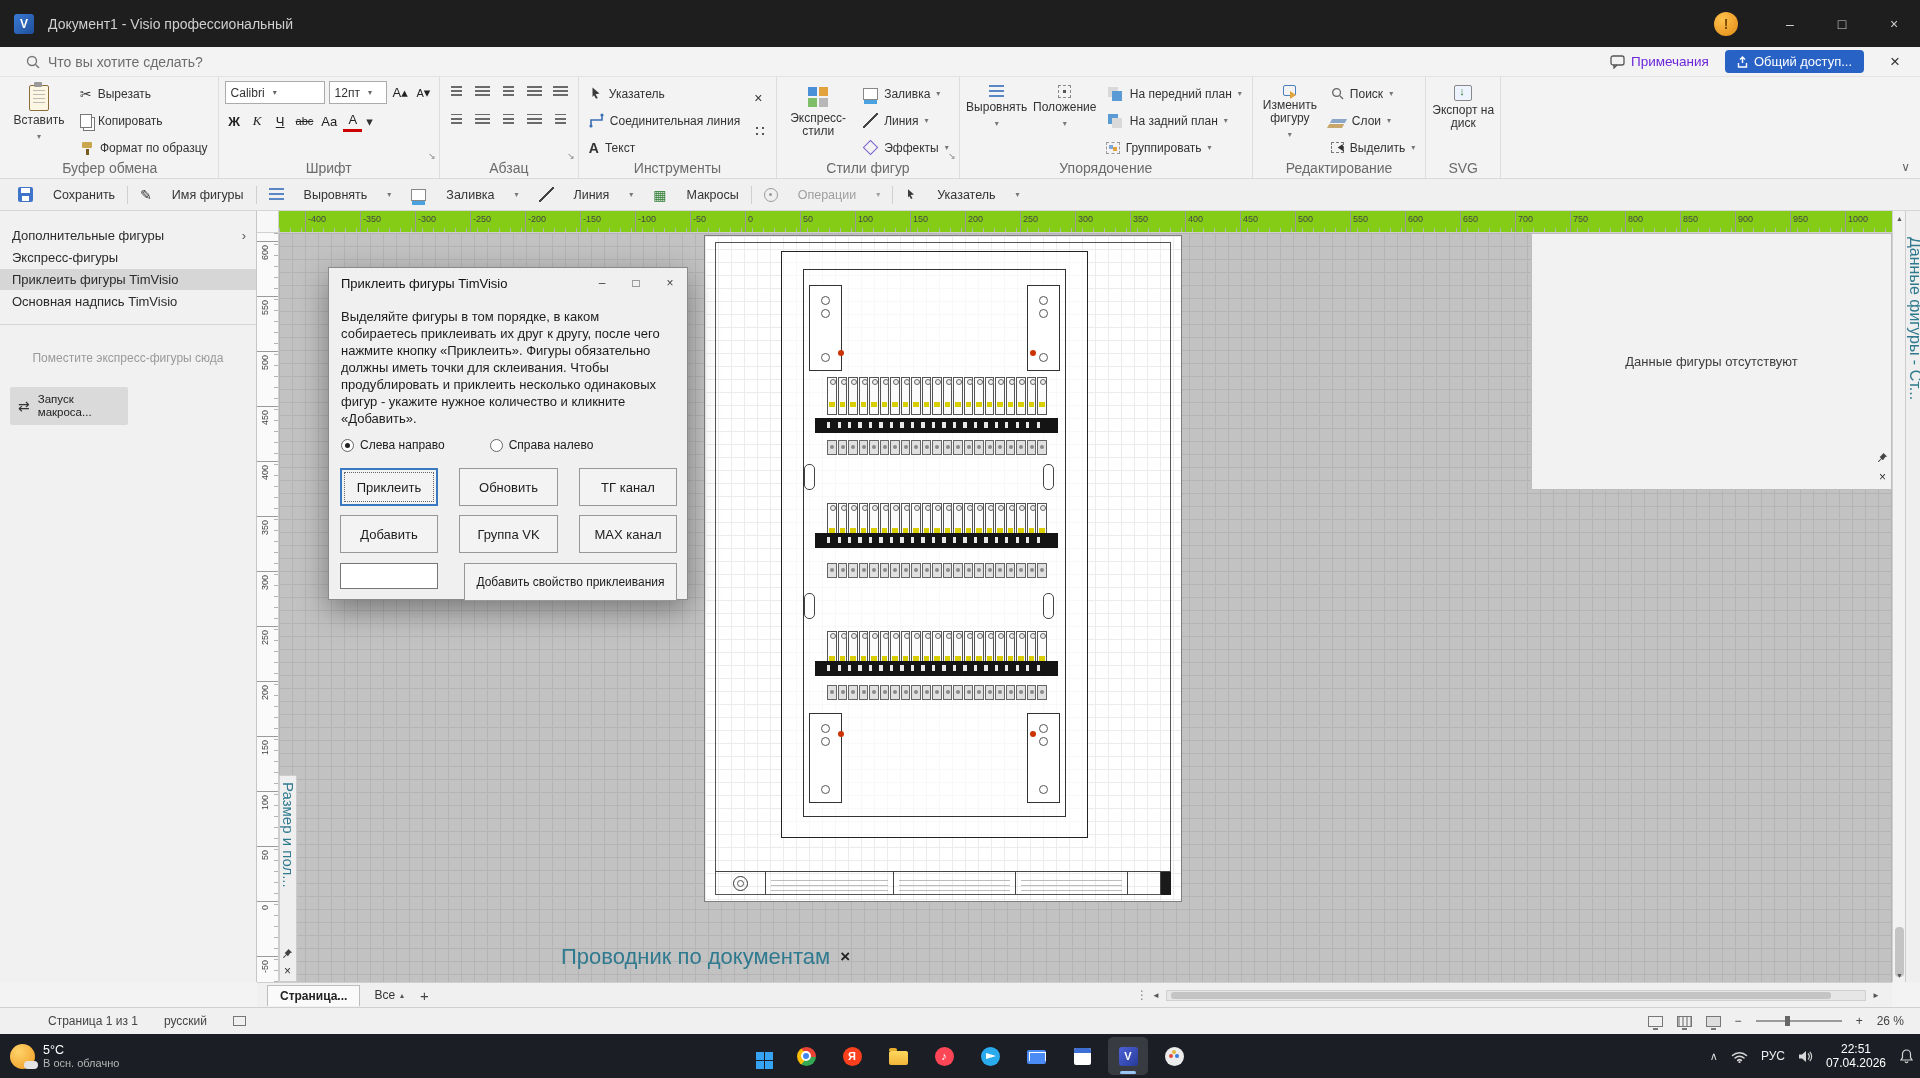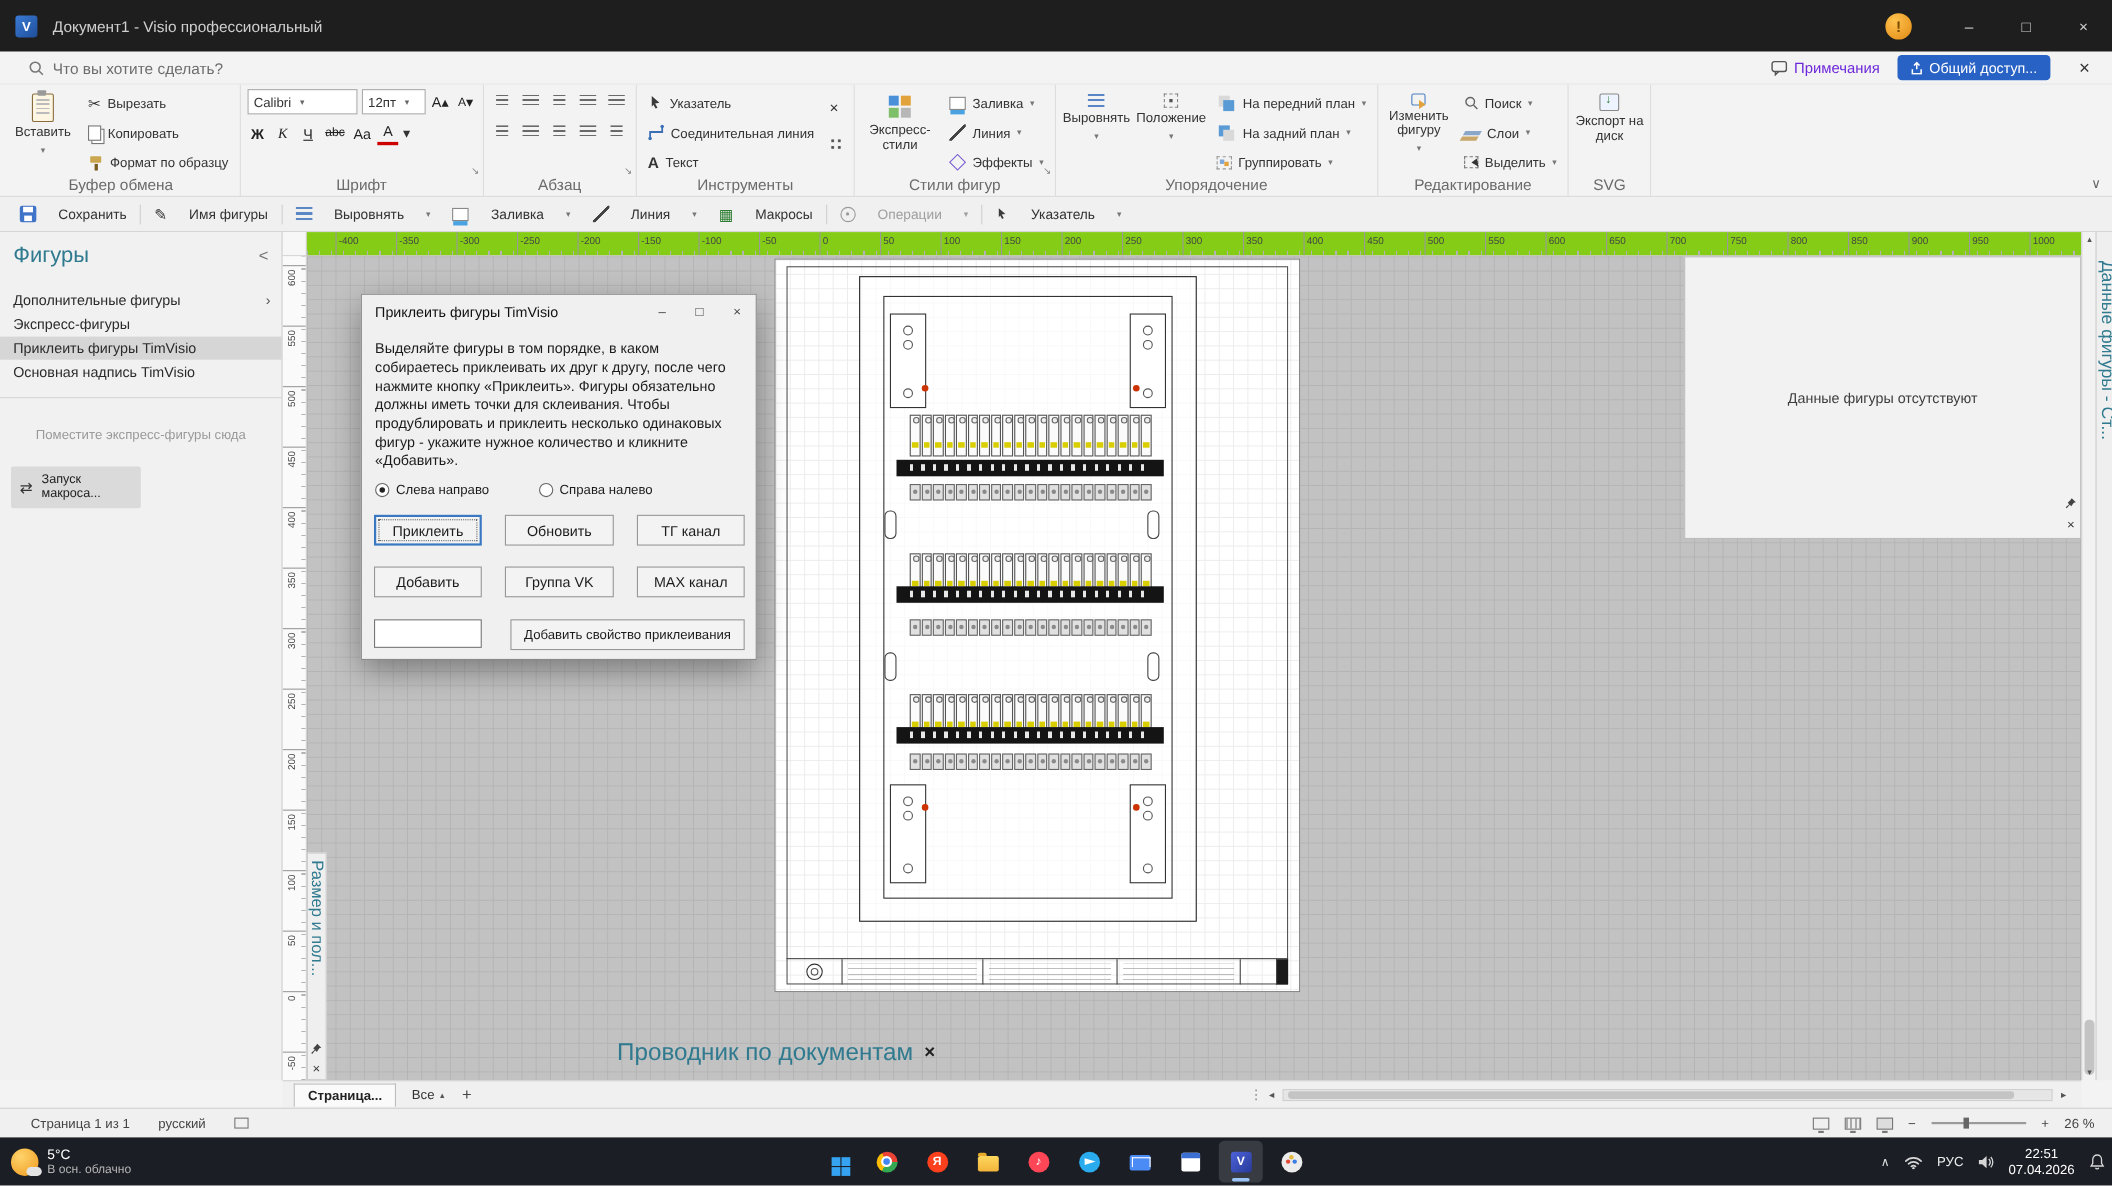--- a/index.html
+++ b/index.html
@@ -172,36 +172,36 @@
   
   .dialog{position:absolute;left:328px;top:267px;width:360px;height:333px;background:#f0f0f0;border:1px solid #8a8a8a;box-shadow:0 10px 28px rgba(0,0,0,.38);z-index:9}
   .dlg-title{height:30px;display:flex;align-items:center;padding-left:12px;font-size:13px;color:#111}
   .dlg-caps{margin-left:auto;display:flex}
   .dlg-cap{width:34px;height:30px;display:flex;align-items:center;justify-content:center;font-size:12px;color:#444}
   .dlg-body{position:absolute;left:12px;top:40px;width:336px;font-size:13px;line-height:17px;color:#1c1c1c}
   .dlg-radios{position:absolute;left:12px;top:170px;display:flex;gap:45px;font-size:12px;color:#1c1c1c}
   .radio{display:flex;align-items:center;gap:6px}
   .rdo{width:13px;height:13px;border:1px solid #666;border-radius:50%;background:#fff;position:relative;flex:none}
   .rdo.checked::after{content:'';position:absolute;inset:3px;background:#222;border-radius:50%}
-  .dbtn{position:absolute;height:28px;border:1px solid #979797;background:#f3f3f3;font-size:13px;color:#1c1c1c;display:flex;align-items:center;justify-content:center}
+  .dbtn{position:absolute;height:38px;border:1px solid #979797;background:#f3f3f3;font-size:13px;color:#1c1c1c;display:flex;align-items:center;justify-content:center}
   .dbtn.primary{border:2px solid #3a78c2;outline:1px dotted #666;outline-offset:-5px}
   .dinput{position:absolute;left:11px;top:295px;width:98px;height:26px;border:1px solid #767676;background:#fff;font-size:13px;padding:0 4px;font-family:inherit}
 
   
   .pagebar{position:absolute;left:257px;top:982px;width:1635px;height:25px;background:#f0f0f0;border-top:1px solid #cfcfcf;display:flex;align-items:center;z-index:6}
   .ptab{background:#fafafa;border:1px solid #bdbdbd;border-bottom:none;font-size:12px;font-weight:bold;color:#222;padding:3px 12px;margin-left:10px}
   .pall{display:flex;align-items:center;gap:5px;font-size:12px;color:#333;margin-left:14px}
   .pall .tri{font-size:8px;color:#555}
   .paddpage{font-size:15px;color:#444;margin-left:16px}
   .pb-dots{margin-left:auto;color:#888;font-size:12px}
   .hs-btn{width:16px;font-size:8px;color:#555;text-align:center}
   .hs-track{width:700px;height:11px;background:#e6e6e6;border:1px solid #d0d0d0;position:relative;margin:0 2px}
   .hs-thumb{position:absolute;left:4px;top:1px;height:7px;width:660px;background:#c4c4c4;border-radius:3px}
   .statusbar{position:absolute;left:0;top:1007px;width:1920px;height:27px;background:#f0f0f0;border-top:1px solid #d0d0d0;display:flex;align-items:center;font-size:12px;color:#444;z-index:6}
-  .sb-left{display:flex;align-items:center;gap:26px;padding-left:28px}
+  .sb-left{display:flex;align-items:center;gap:26px;padding-left:48px}
   .sb-right{margin-left:auto;display:flex;align-items:center;gap:14px;padding-right:16px}
   .mon{width:15px;height:11px;border:1px solid #777;position:relative}
   .mon::after{content:'';position:absolute;left:4px;bottom:-4px;right:4px;height:2px;background:#777}
   .mon.grid{background:repeating-linear-gradient(90deg,#aaa 0 2px,transparent 2px 4px)}
   .zslider{width:86px;height:2px;background:#9a9a9a;position:relative}
   .zthumb{position:absolute;left:34%;top:-4px;width:5px;height:10px;background:#666}
   .recbox{width:13px;height:10px;border:1px solid #777}
 
   
   .taskbar{position:absolute;left:0;top:1034px;width:1920px;height:44px;background:#1b1e25;z-index:10;color:#eee}
@@ -563,24 +563,20 @@
           <path d="M4 1l8 7-4.5.8L10 13l-2 1-2.3-4L4 12z" fill="#3b3b3b"></path>
         </svg>
       <span>Указатель</span>
     </div>
     <div class="qitem">
         <span class="dd">▾</span>
       </div>
   </div>
 
   <div class="shapes">
-    <div class="shapes-h">
-      <span class="shapes-title">Фигуры</span>
-      <span class="collapse">&lt;</span>
-    </div>
     <div style="margin-top:14px">
         <div class="shape-item">
           <span class="si-label">Дополнительные фигуры</span>
           <span class="si-arrow">›</span>
         </div>
         <div class="shape-item">
           <span class="si-label">Экспресс-фигуры</span>
         </div>
         <div class="shape-item selected">
           <span class="si-label">Приклеить фигуры TimVisio</span>

